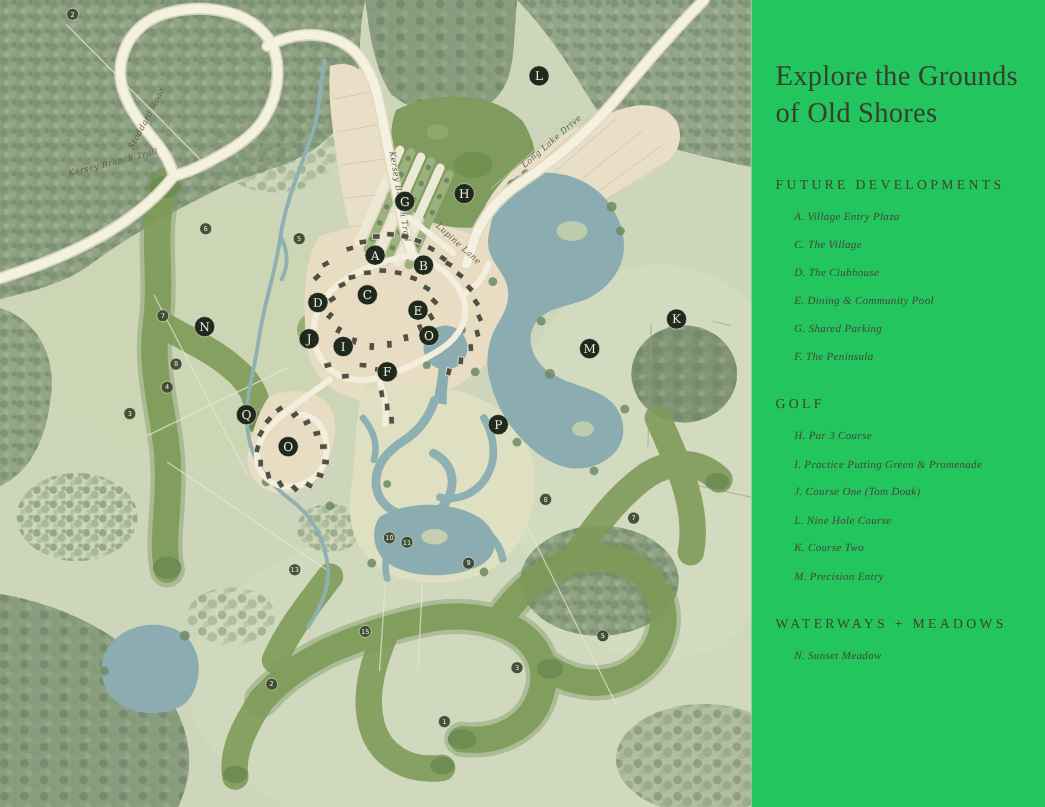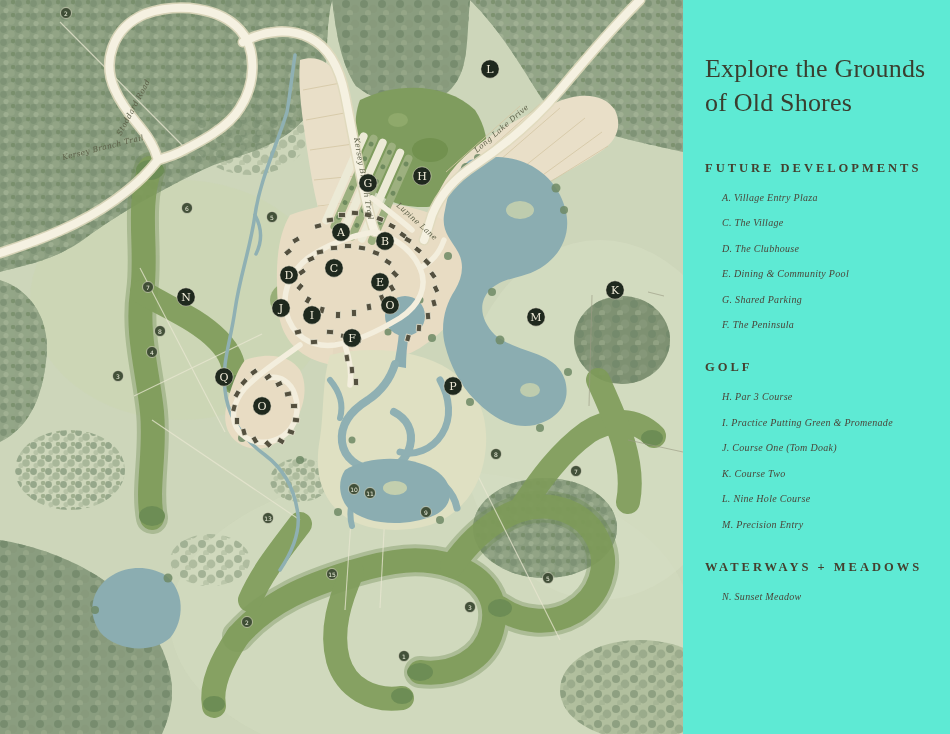--- a/index.html
+++ b/index.html
@@ -2,23 +2,23 @@
 <html><head>
 <meta charset="utf-8">
 <style>
   html,body{margin:0;padding:0;background:#e8e4d4;}
   *{box-sizing:border-box;}
   #app{width:950px;height:734px;display:flex;overflow:hidden;font-family:"Liberation Serif","DejaVu Serif",serif;}
   
   #map-panel{width:683px;height:734px;position:relative;background:#cdd6ba;flex:0 0 683px;}
   #map-svg{display:block;width:683px;height:734px;}
   
-  #legend-panel{flex:1;background:#5eead4;padding:52px 24px 0 22px;color:#46412f;}
+  #legend-panel{flex:1;background:#22c55e;padding:52px 24px 0 22px;color:#46412f;}
   #legend-title{font-size:26px;line-height:1.32;color:#3a3e2f;letter-spacing:.2px;margin-bottom:40px;font-weight:400;}
-  .legend-section-heading{font-size:12.5px;letter-spacing:3px;color:#45402f;margin:30px 0 16px 0;font-weight:700;font-family:"Liberation Serif",serif;}
+  .legend-section-heading{font-size:12.5px;letter-spacing:3px;color:#45402f;margin:30px 0 16px 0;font-weight:400;font-family:"Liberation Serif",serif;}
   .legend-item{font-style:italic;font-size:10px;color:#4b463a;margin:0 0 14.5px 17px;letter-spacing:.3px;}
   
   .road-label{font-family:"DejaVu Serif",serif;font-style:italic;font-size:7.5px;fill:#5d6048;letter-spacing:.4px;}
   .marker-letter{font-family:"DejaVu Serif",serif;font-size:11px;fill:#f1ecd9;}
   .hole-num{font-family:"DejaVu Sans",sans-serif;font-size:6px;fill:#eef0dd;}
 </style>
 </head>
 <body>
 
 <div id="app">
@@ -441,20 +441,20 @@
         <div class="legend-item">A. Village Entry Plaza</div>
         <div class="legend-item">C. The Village</div>
         <div class="legend-item">D. The Clubhouse</div>
         <div class="legend-item">E. Dining &amp; Community Pool</div>
         <div class="legend-item">G. Shared Parking</div>
         <div class="legend-item">F. The Peninsula</div>
         <div class="legend-section-heading">GOLF</div>
         <div class="legend-item">H. Par 3 Course</div>
         <div class="legend-item">I. Practice Putting Green &amp; Promenade</div>
         <div class="legend-item">J. Course One (Tom Doak)</div>
+        <div class="legend-item">L. Nine Hole Course</div>
         <div class="legend-item">K. Course Two</div>
-        <div class="legend-item">L. Nine Hole Course</div>
         <div class="legend-item">M. Precision Entry</div>
         <div class="legend-section-heading">WATERWAYS + MEADOWS</div>
         <div class="legend-item">N. Sunset Meadow</div>
       </div>
   </div>
 </div>
 
 </body></html>

